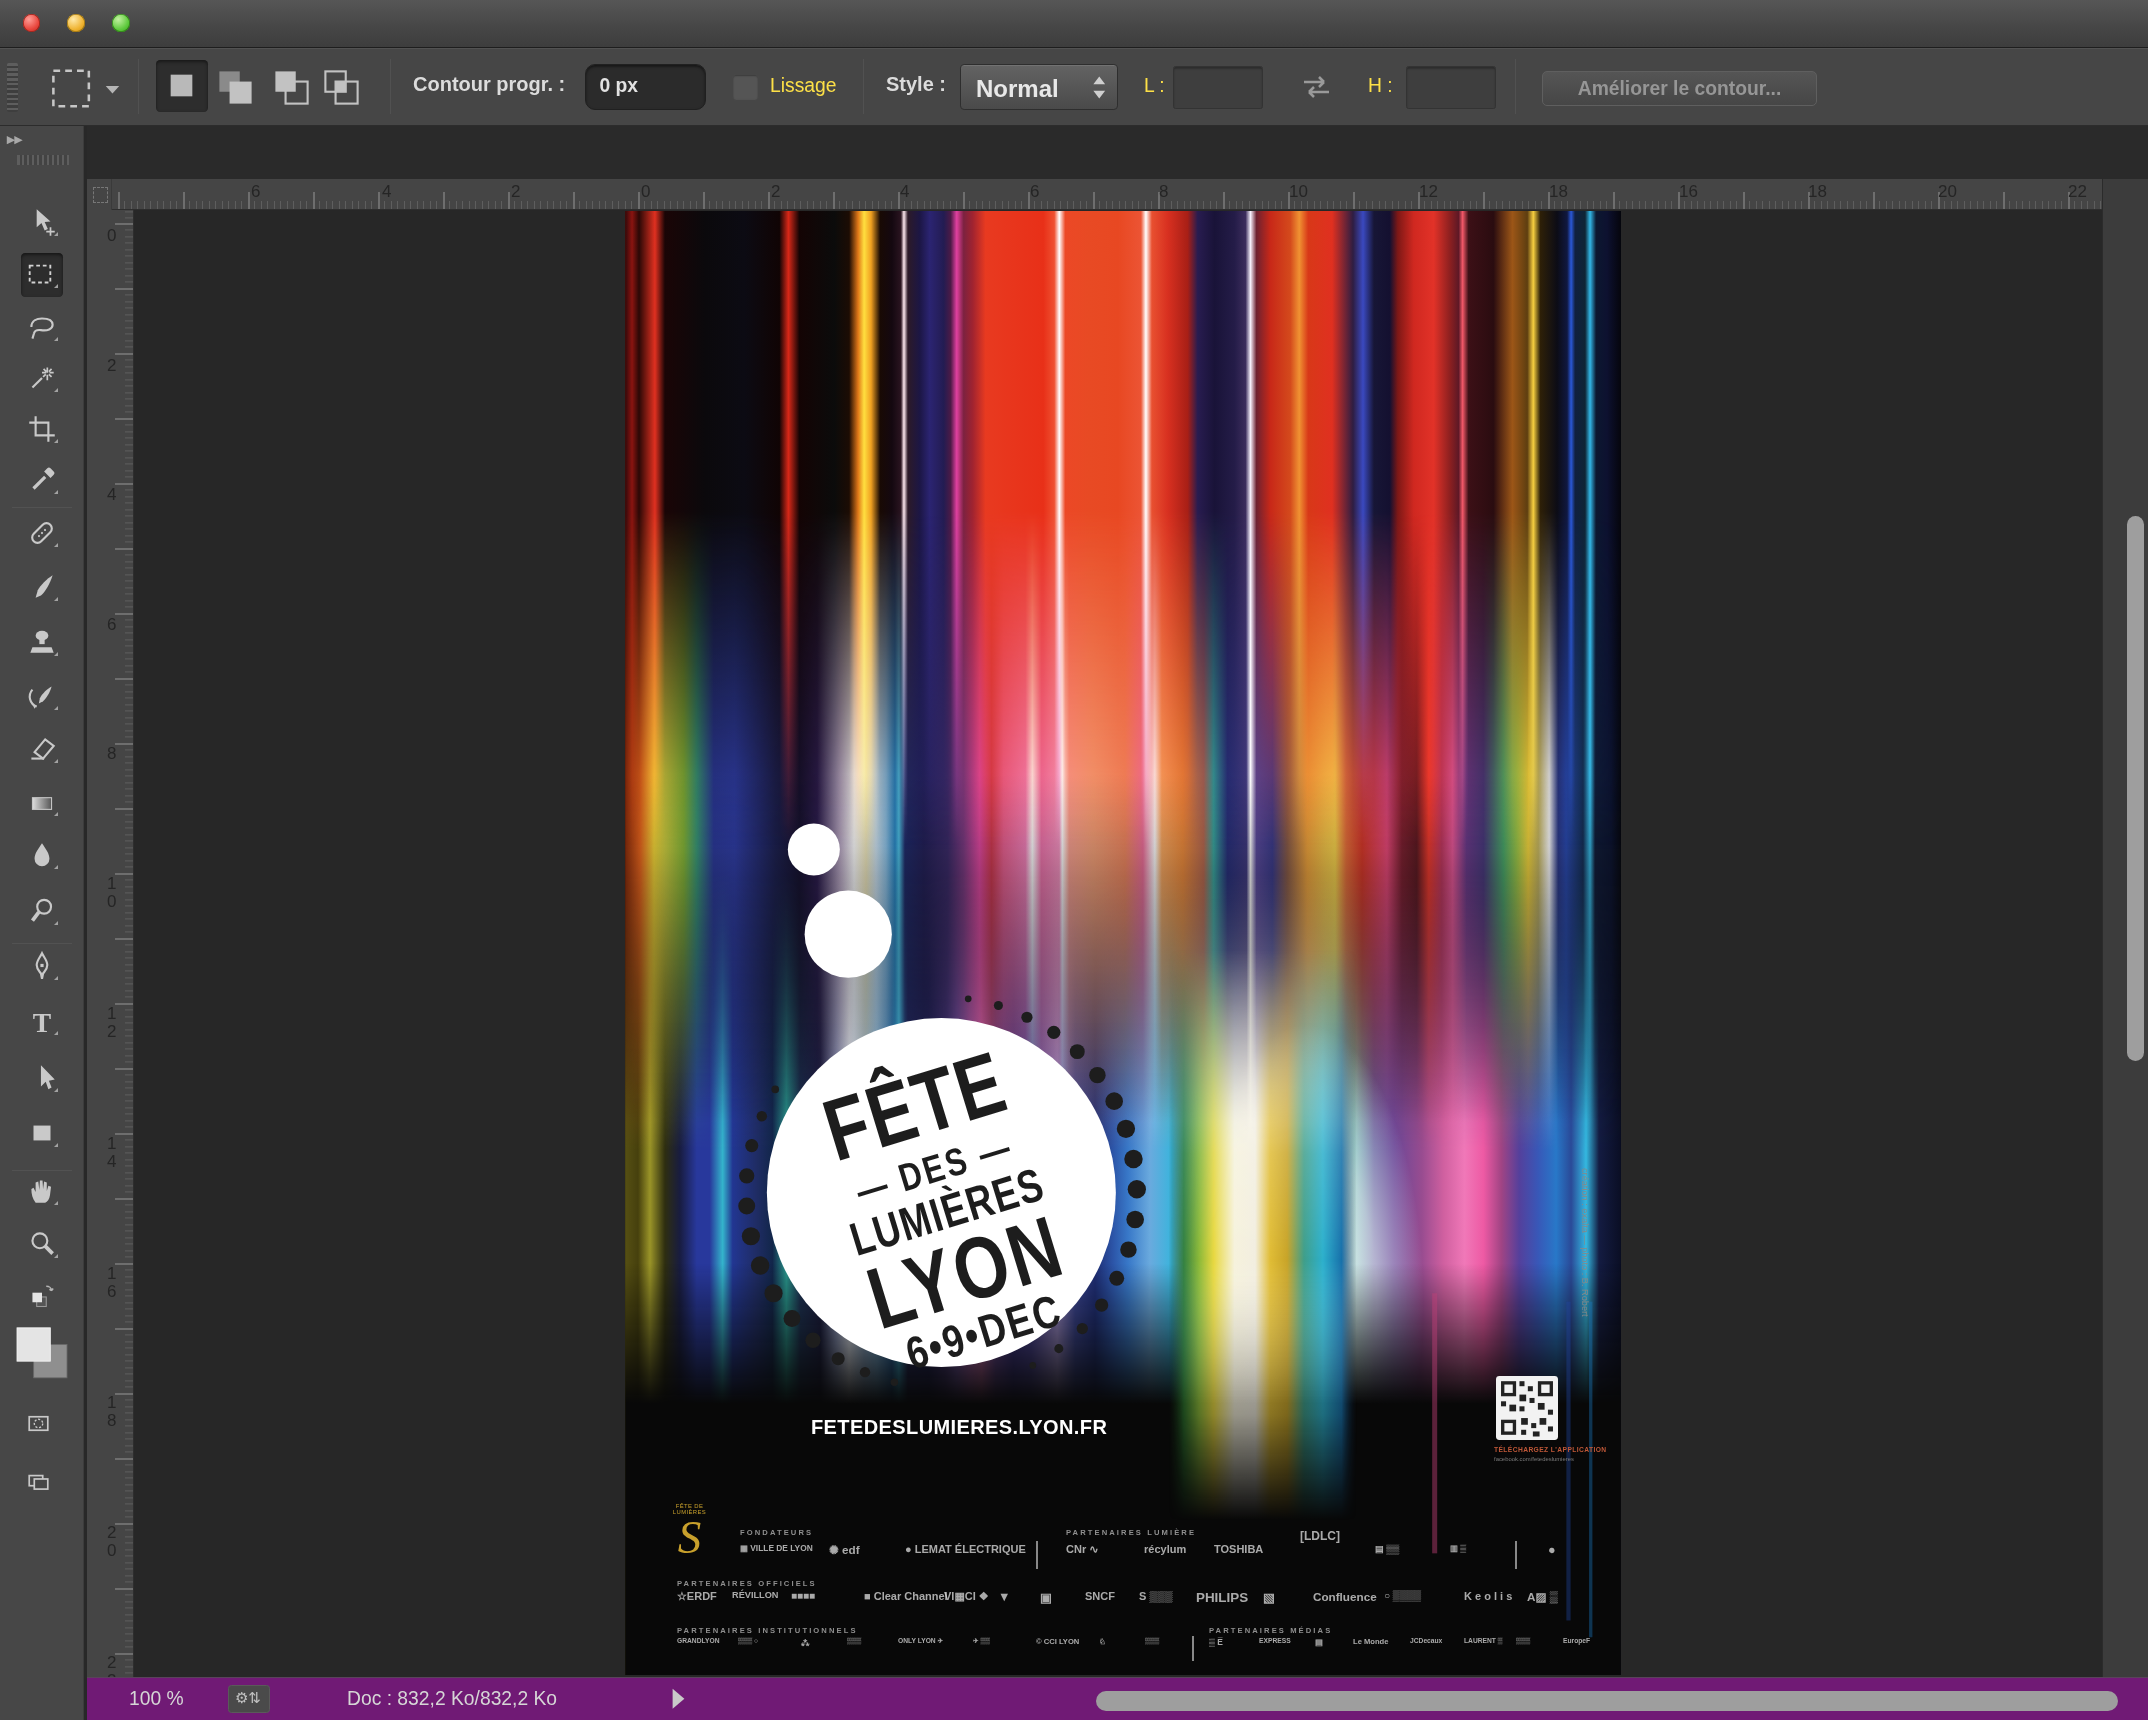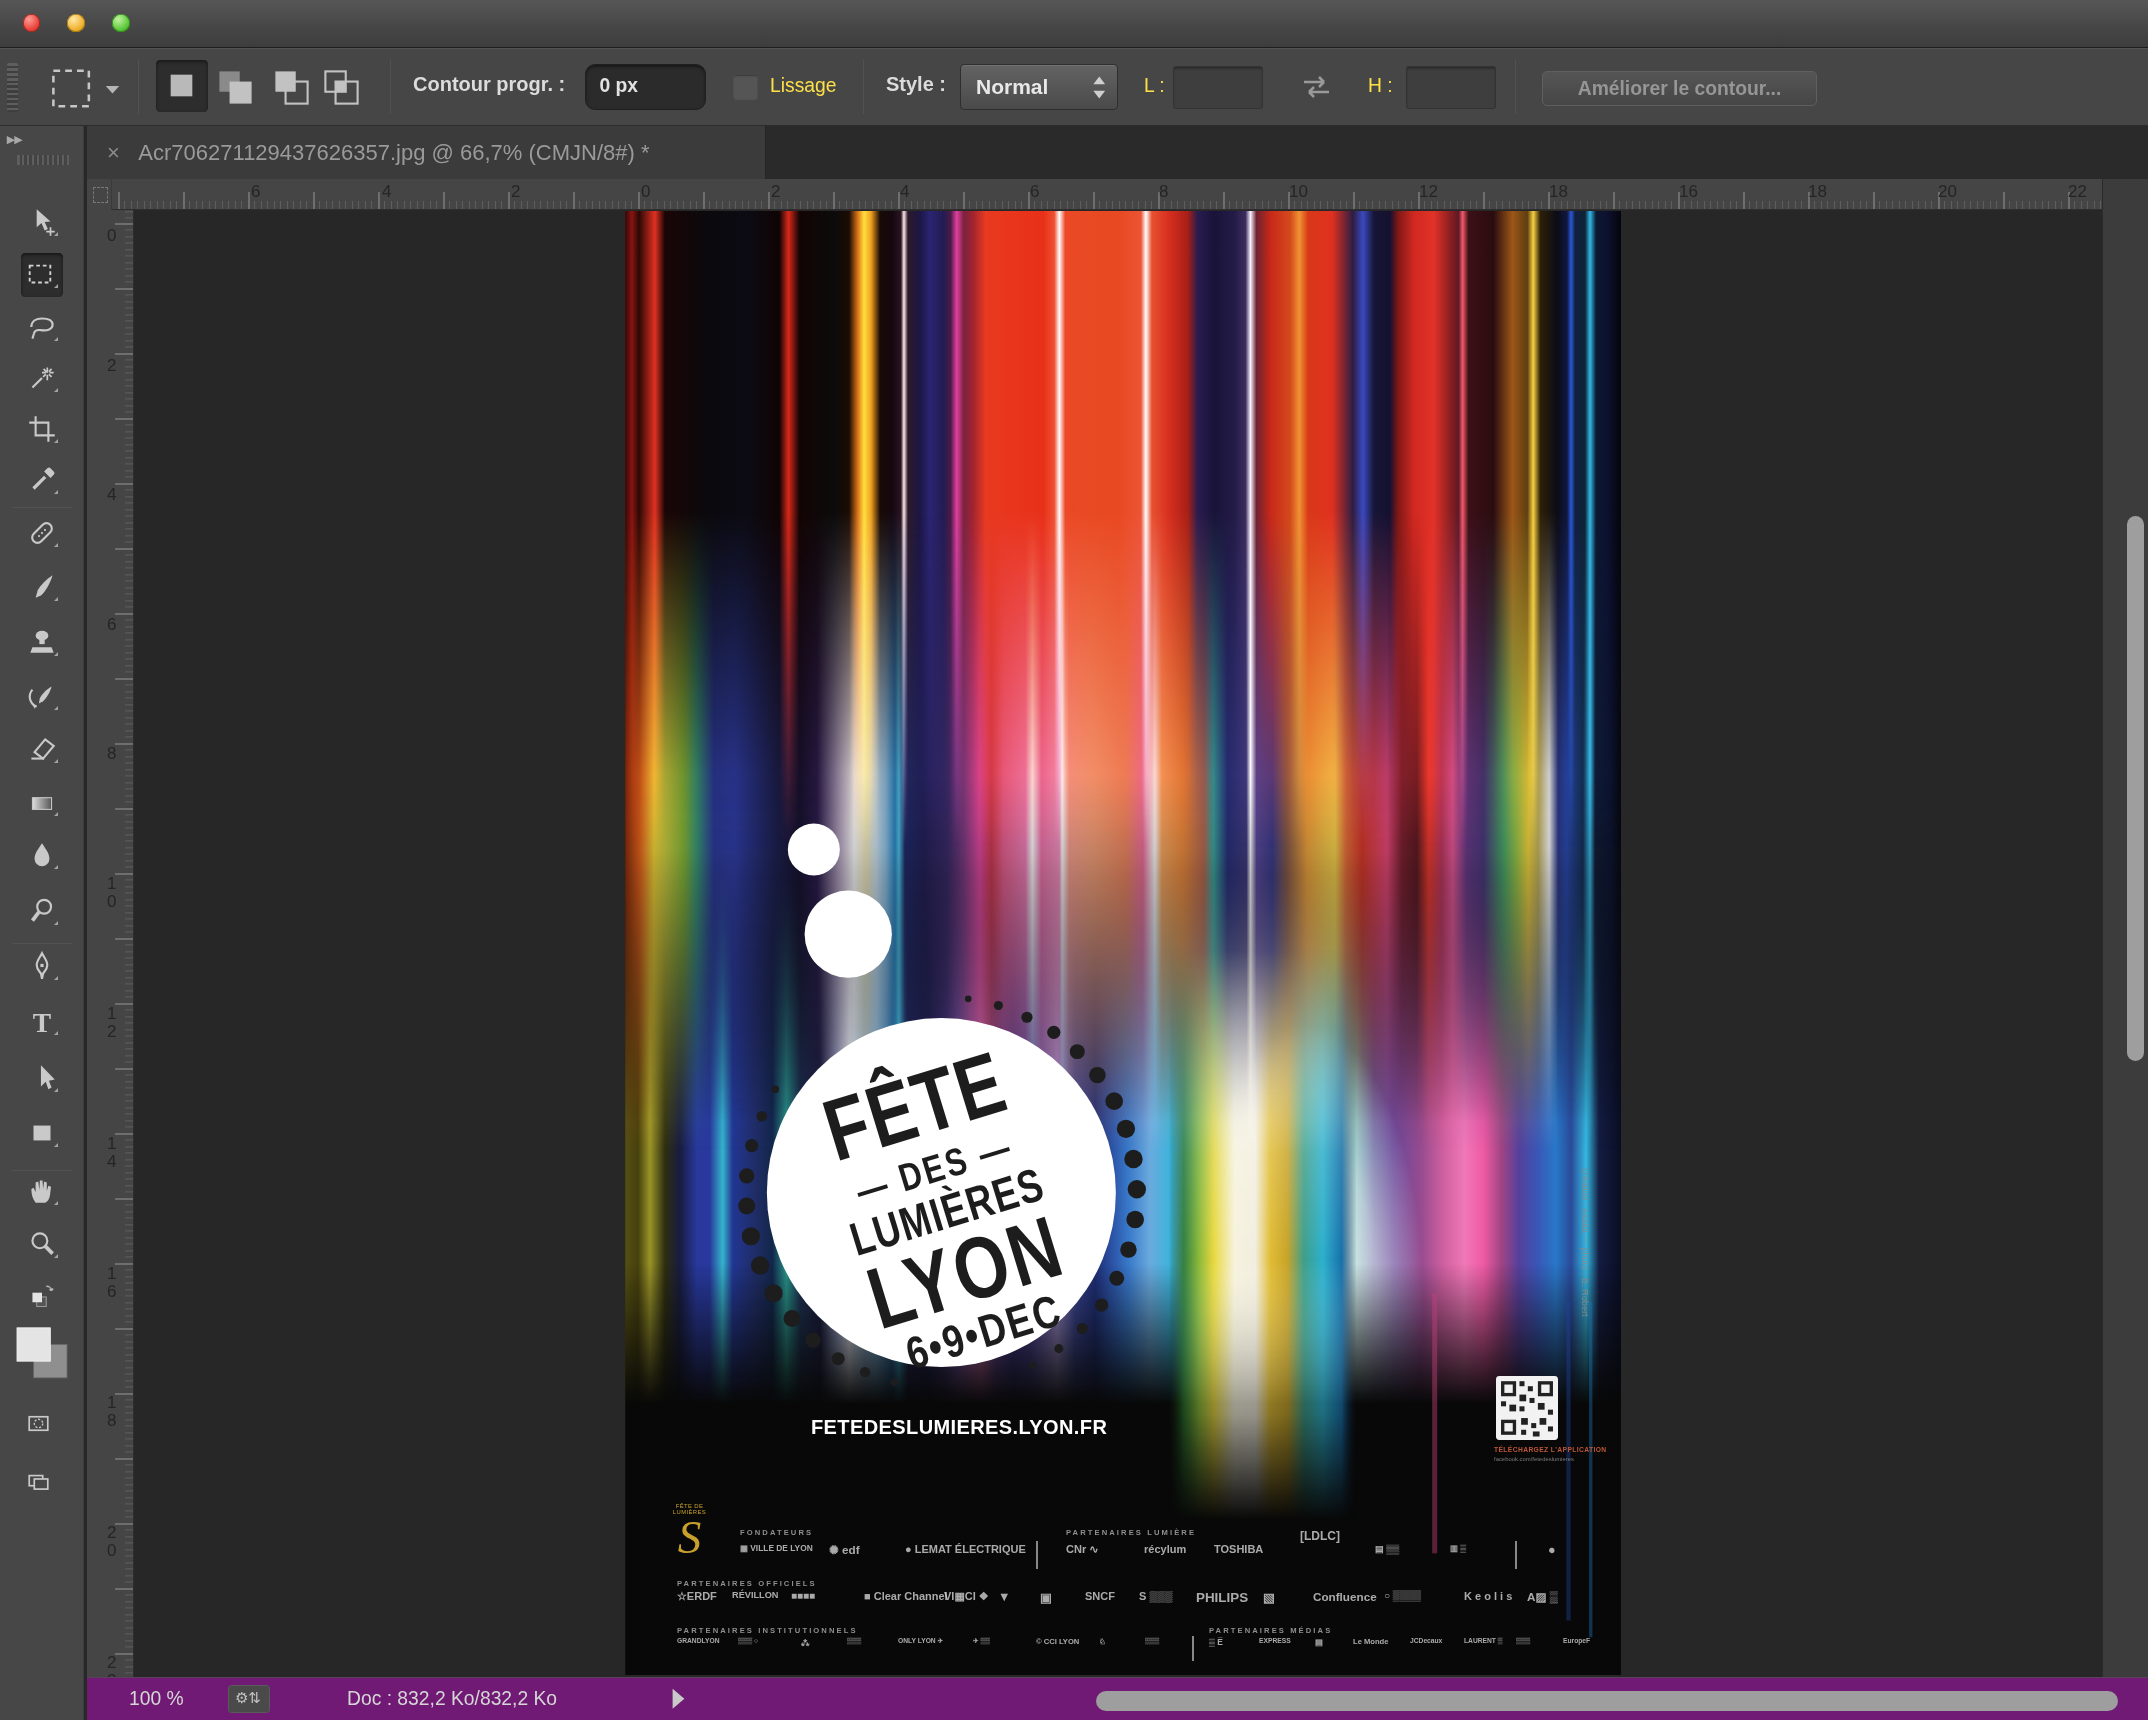--- a/index.html
+++ b/index.html
@@ -79,39 +79,37 @@
 <div class="sep" style="left:390px"></div>
 <div class="olabel" style="left:413px;font-weight:bold">Contour progr. :</div>
 <div class="ofield" style="left:585px;width:121px">
       <span style="position:absolute;left:13.4px;top:10px;color:#e2e2e2;font-size:19.3px;font-weight:bold">0 px</span>
     </div>
 <div style="position:absolute;left:732px;top:26px;width:27px;height:27px;background:#555;border:0.8px solid #464646;border-radius:4.2px;box-shadow:inset 0 0.8px 1.7px rgba(0,0,0,.4)"></div>
 <div class="ogray" style="left:770px">Lissage</div>
 <div class="sep" style="left:863px"></div>
 <div class="olabel" style="left:886px;font-weight:bold">Style :</div>
 <div style="position:absolute;left:960px;top:16px;width:158px;height:46px;background:linear-gradient(#636363,#4a4a4a);border:0.8px solid #2e2e2e;border-radius:4.2px;box-shadow:inset 0 0.8px 0 #787878">
-<span style="position:absolute;left:15px;top:10px;color:#e8e8e8;font-size:21px;font-weight:bold">Normal</span>
+<span style="position:absolute;left:15px;top:10px;color:#e8e8e8;font-size:24px;font-weight:bold">Normal</span>
 <svg style="position:absolute;right:8.4px;top:9.2px" width="18.5" height="27" viewBox="0 0 22 32">
         <path d="M11 3 L18 12 L4 12 Z M11 29 L18 20 L4 20 Z" fill="#cfcfcf"></path>
       </svg>
 </div>
 <div class="ogray" style="left:1144px">L :</div>
 <div class="lfield" style="left:1173px;width:90px"></div>
 <svg style="position:absolute;left:1299px;top:24px" width="35" height="30" viewBox="0 0 42 36">
       <path d="M6 12 H30 M30 12 L24 6 M30 12 L24 18" stroke="#9a9a9a" stroke-width="3" fill="none"></path>
       <path d="M36 24 H12 M12 24 L18 18 M12 24 L18 30" stroke="#9a9a9a" stroke-width="3" fill="none"></path>
     </svg>
 <div class="ogray" style="left:1368px">H :</div>
 <div class="lfield" style="left:1406px;width:90px"></div>
 <div class="sep" style="left:1515px"></div>
 <div style="position:absolute;left:1542px;top:22.7px;width:275px;height:35px;background:linear-gradient(#555,#464646);border:0.8px solid #5f5f5f;border-radius:5px;text-align:center;line-height:34px;color:#969696;font-size:19.3px;font-weight:bold">Améliorer le contour...</div>
 </div>
 <div id="tabs">
-<div class="tab" style="left:0;width:679px;background:#3b3b3b;border-right:0.8px solid #252525;color:#9a9a9a">
-<span style="margin-left:20px;color:#8a8a8a">×</span><span style="margin-left:18.5px">Acr706271129437626357.jpg @ 66,7% (CMJN/8#) *</span></div>
 </div>
 <div id="hruler">
     <div class="hnum" style="left:164px">6</div>
     <div class="hnum" style="left:295px">4</div>
     <div class="hnum" style="left:424px">2</div>
     <div class="hnum" style="left:554px">0</div>
     <div class="hnum" style="left:684px">2</div>
     <div class="hnum" style="left:813px">4</div>
     <div class="hnum" style="left:943px">6</div>
     <div class="hnum" style="left:1072px">8</div>

